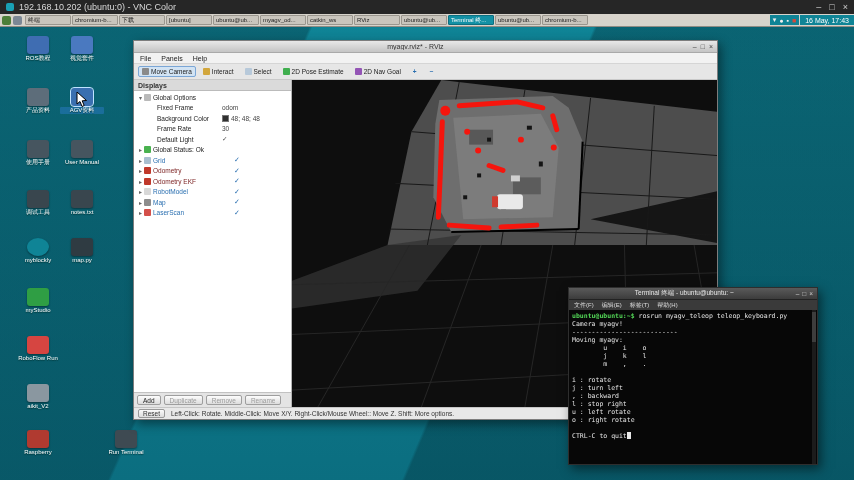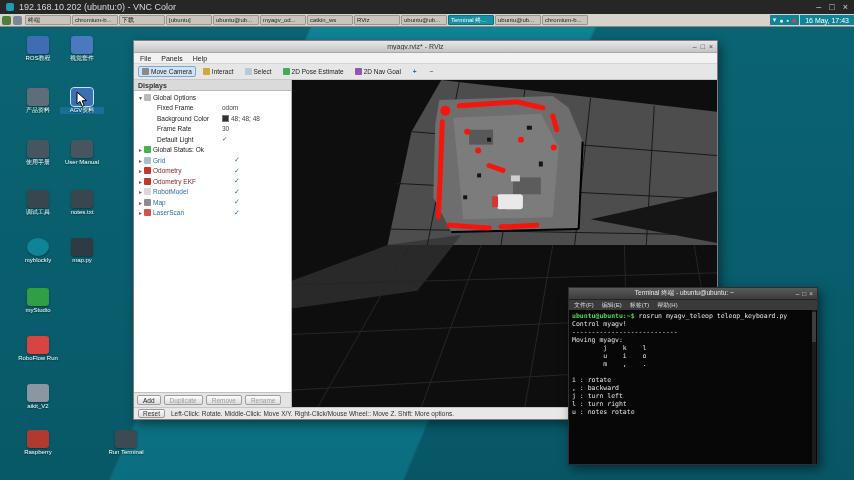--- a/index.html
+++ b/index.html
@@ -517,48 +517,50 @@
       <span>文件(F)</span>
           <span>编辑(E)</span>
           <span>标签(T)</span>
           <span>帮助(H)</span>
         </div>
       <div class="term-body">
         <div>
 
             <div class="tline"><span class="tprompt">ubuntu@ubuntu:~$</span><span> rosrun myagv_teleop teleop_keyboard.py</span></div>
 
-            <div class="tline"><span class="tprompt"></span><span>Control myagv!</span></div>
+            <div class="tline"><span class="tprompt"></span><span>Camera myagv!</span></div>
 
             <div class="tline"><span class="tprompt"></span><span>---------------------------</span></div>
 
             <div class="tline"><span class="tprompt"></span><span>Moving myagv:</span></div>
 
+            <div class="tline"><span class="tprompt"></span><span>        u    i    o</span></div>
+
             <div class="tline"><span class="tprompt"></span><span>        j    k    l</span></div>
 
-            <div class="tline"><span class="tprompt"></span><span>        u    i    o</span></div>
-
             <div class="tline"><span class="tprompt"></span><span>        m    ,    .</span></div>
 
             <div class="tline"><span class="tprompt"></span><span> </span></div>
 
 
             <div class="tline"><span class="tprompt"></span><span>i : rotate</span></div>
 
+            <div class="tline"><span class="tprompt"></span><span>j : turn left</span></div>
+
             <div class="tline"><span class="tprompt"></span><span>, : backward</span></div>
 
-            <div class="tline"><span class="tprompt"></span><span>j : turn left</span></div>
-
-            <div class="tline"><span class="tprompt"></span><span>l : turn right</span></div>
-
-            <div class="tline"><span class="tprompt"></span><span>u : notes rotate</span></div>
-
+            <div class="tline"><span class="tprompt"></span><span>l : stop right</span></div>
+
+            <div class="tline"><span class="tprompt"></span><span>u : left rotate</span></div>
+
+            <div class="tline"><span class="tprompt"></span><span>o : right rotate</span></div>
 
             <div class="tline"><span class="tprompt"></span><span> </span></div>
 
+            <div class="tline"><span class="tprompt"></span><span>CTRL-C to quit</span><span class="cursor" style="display:inline-block"></span></div>
           </div>
         <div class="term-scroll"></div>
       </div>
     </div>
 
     <svg class="cursor-arrow" width="12" height="16" viewBox="0 0 12 16">
       <polygon points="1,0 1,12 4,9.5 6,14.5 8.2,13.5 6.2,8.8 10.5,8.5" fill="#fff" stroke="#000" stroke-width="1"></polygon>
     </svg>
 
   </div>

